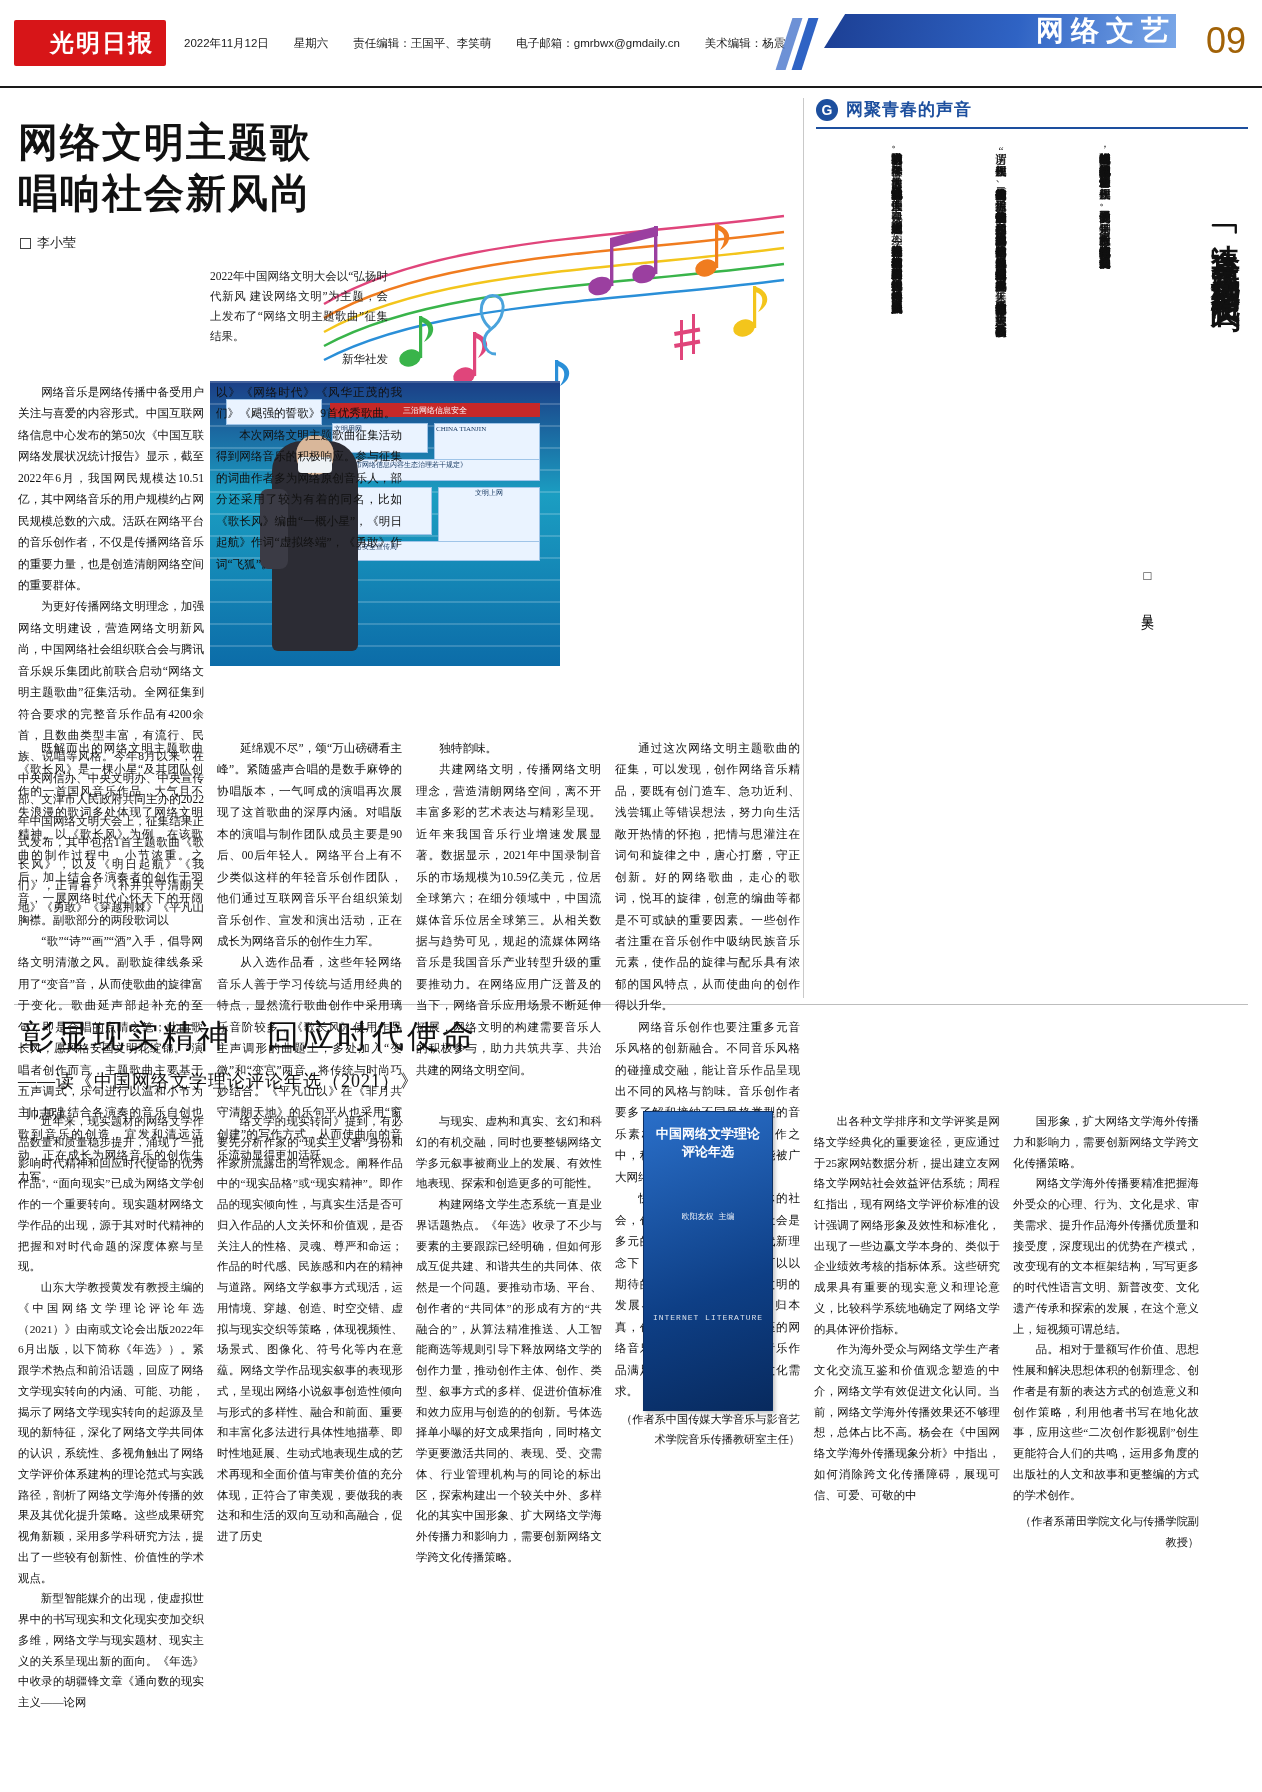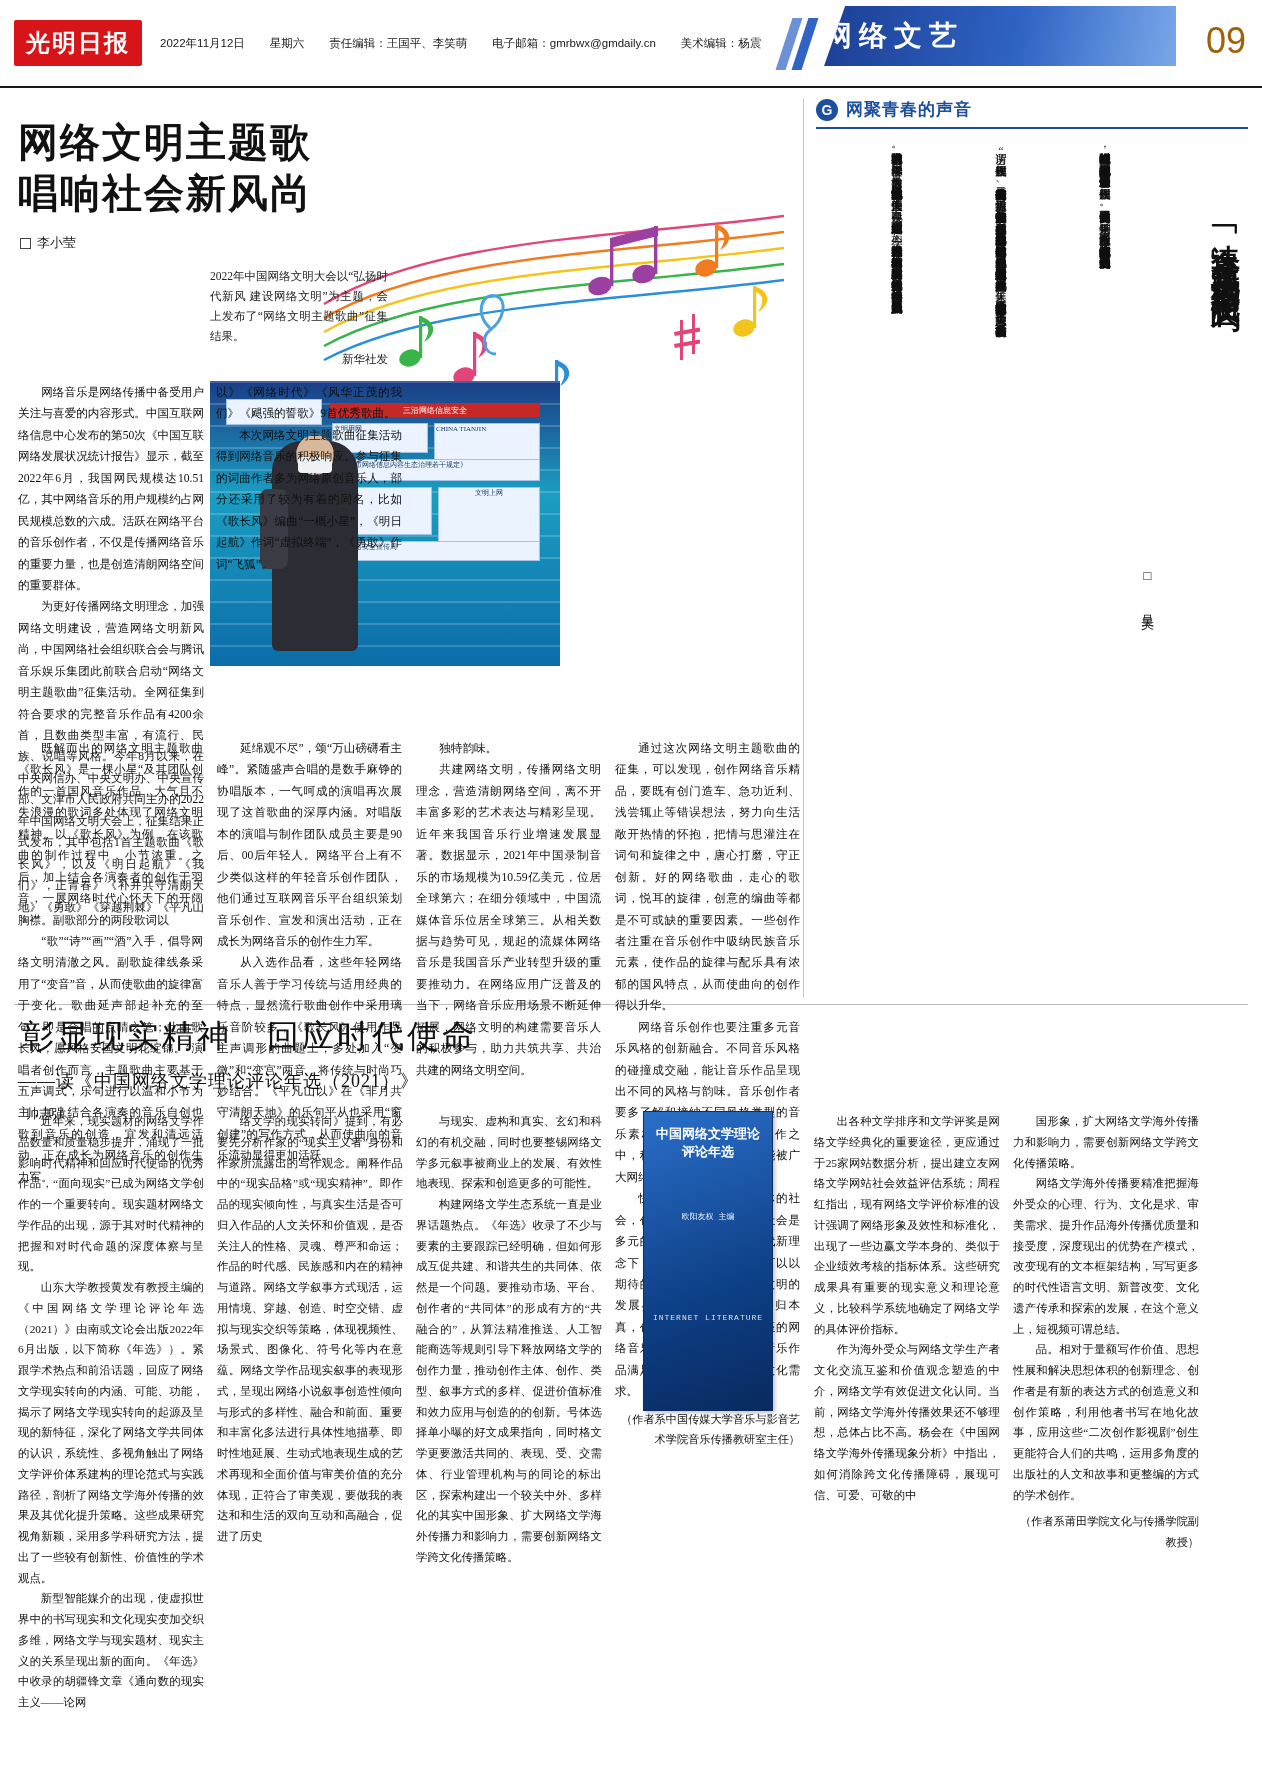--- a/index.html
+++ b/index.html
@@ -38,20 +38,21 @@
     background: #d71518;
     color: #fff;
     display: flex;
     align-items: center;
     justify-content: center;
     font-family: "DejaVu Serif", serif;
     font-weight: bold;
     font-size: 24px;
     letter-spacing: 2px;
     border-radius: 2px;
+    padding-left: 24px;
   }
   .masthead-meta {
     display: flex;
     align-items: center;
     gap: 25px;
     margin-left: 18px;
     font-size: 11.5px;
     color: #1a1a1a;
     font-family: "Liberation Sans", sans-serif;
     white-space: nowrap;
@@ -59,27 +60,27 @@
   .masthead-right {
     position: absolute;
     right: 0;
     top: 0;
     height: 86px;
     width: 500px;
   }
   .section-banner {
     position: absolute;
     right: 86px;
-    top: 6px;
+    top: 14px;
     width: 352px;
-    height: 60px;
+    height: 34px;
     background: linear-gradient(100deg, #1c3f94 0%, #2f63c4 55%, #7aa7e8 100%);
     display: flex;
     align-items: center;
-    justify-content: flex-start;
+    justify-content: flex-end;
     clip-path: polygon(6% 0, 100% 0, 100% 100%, 0 100%);
   }
   .section-banner span {
     color: #fff;
     font-size: 28px;
     font-weight: bold;
     letter-spacing: 7px;
     font-family: "DejaVu Serif", serif;
   }
   .slant {

